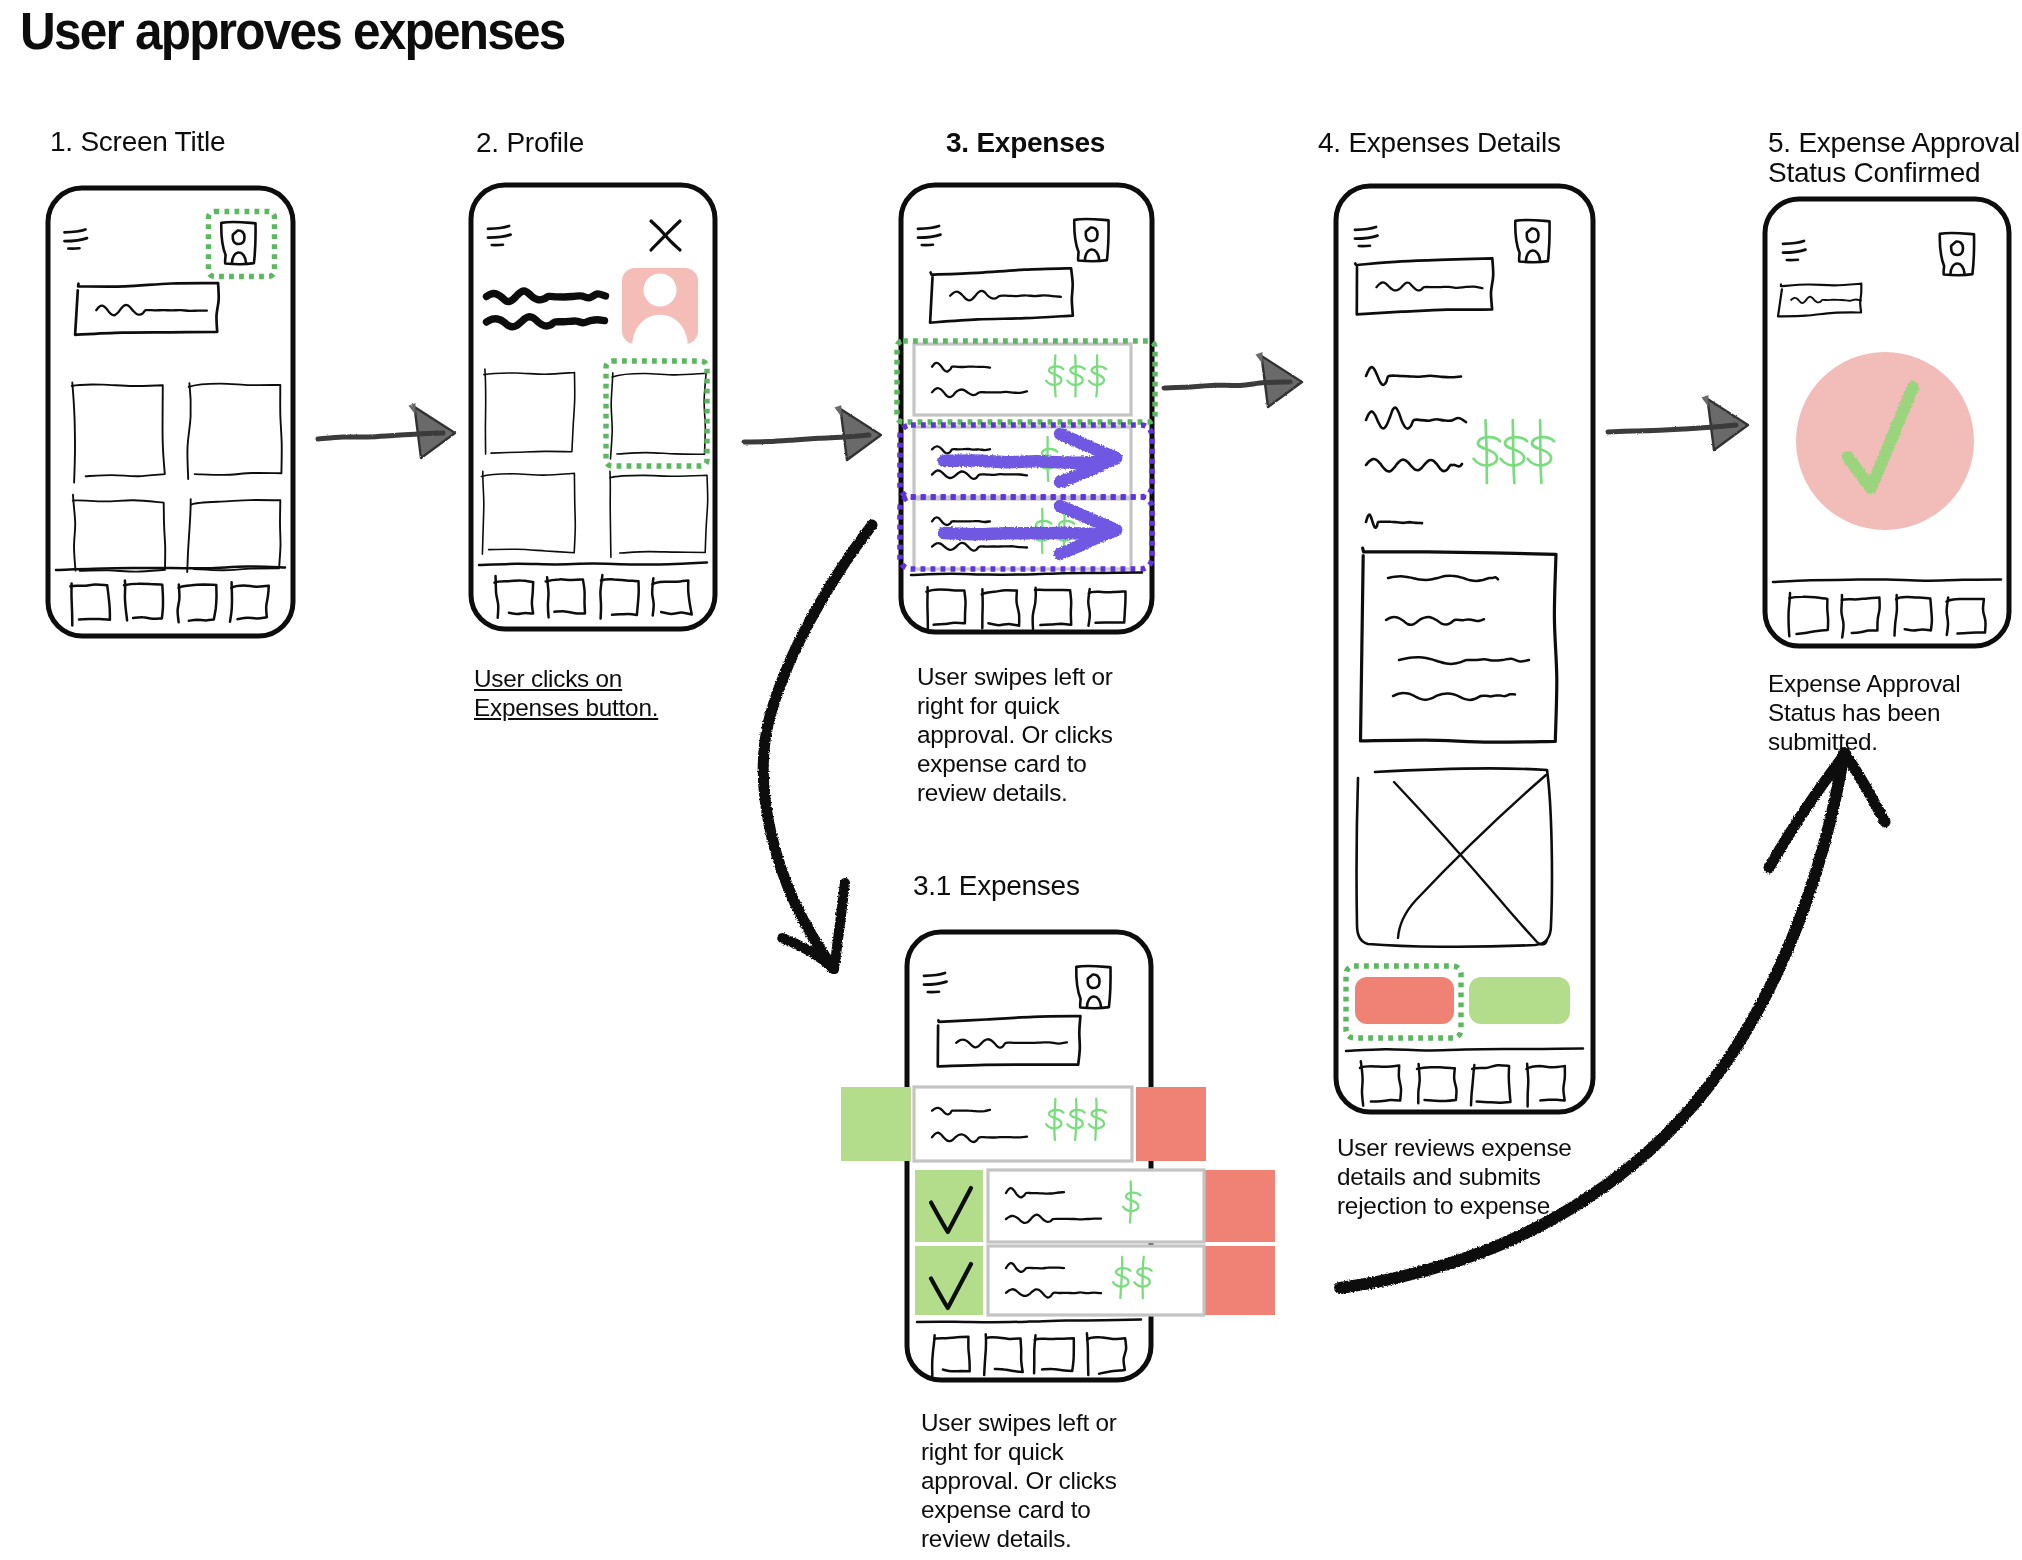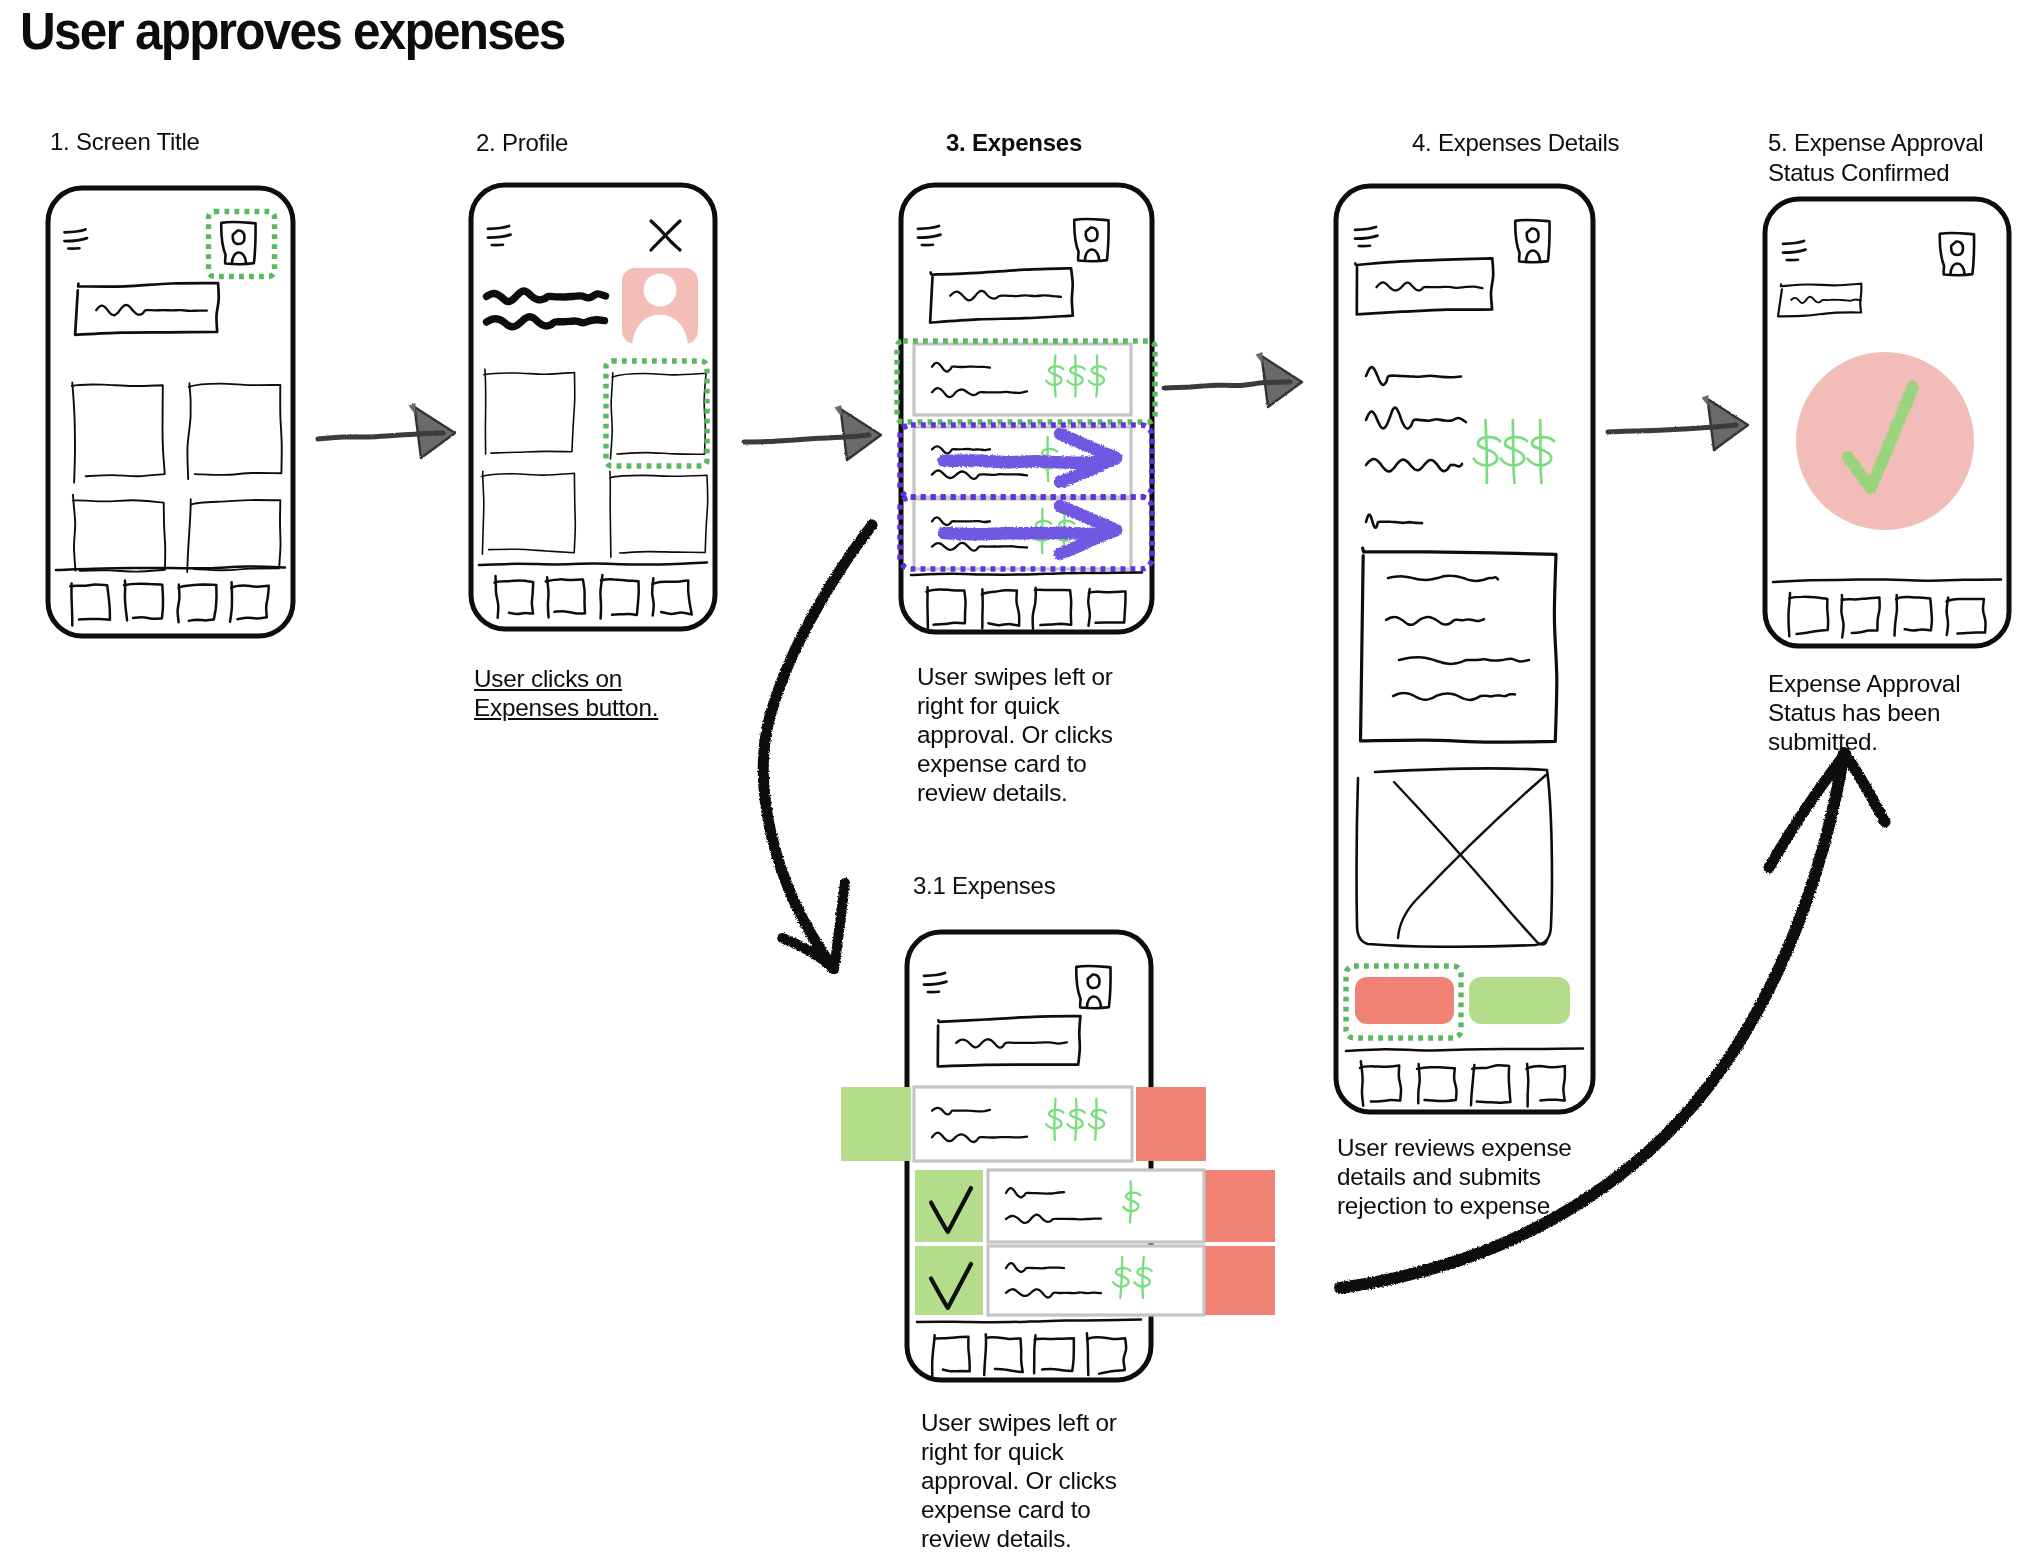--- a/index.html
+++ b/index.html
@@ -3,21 +3,21 @@
 <meta charset="utf-8">
 <title>User approves expenses</title>
 <style>
   html,body{margin:0;padding:0;background:#ffffff;}
   body{width:2022px;height:1560px;position:relative;overflow:hidden;
        font-family:"Liberation Sans",sans-serif;color:#0d0d0d;}
   #canvas{position:absolute;left:0;top:0;width:2022px;height:1560px;}
   .abs{position:absolute;}
   .doc-title{left:20px;top:2px;font-size:51px;font-weight:700;letter-spacing:-1.8px;
              transform:scaleX(0.97);transform-origin:left top;white-space:nowrap;}
-  .step-label{font-size:24px;line-height:30px;font-weight:400;white-space:pre-line;letter-spacing:-0.25px;}
+  .step-label{font-size:28px;line-height:30px;font-weight:400;white-space:pre-line;letter-spacing:-0.25px;}
   .caption{font-size:24.3px;line-height:29px;font-weight:400;white-space:pre-line;letter-spacing:-0.22px;}
   #art{position:absolute;left:0;top:0;width:2022px;height:1560px;overflow:visible;}
 </style>
 </head>
 <body>
 
 <div id="canvas">
 
   <svg id="art" width="2022" height="1560" viewBox="0 0 2022 1560">
       <defs>
@@ -440,21 +440,21 @@
         <path d="M1845 754 C1857 770 1872 798 1885 822" fill="none" stroke="#0d0d0d" stroke-width="11.00" stroke-linecap="round" stroke-linejoin="round"></path>
       </g>
     </svg>
 
   <div class="abs doc-title">User approves expenses</div>
 
   <div class="abs step-label" style="left:50px;top:127px;">1. Screen Title</div>
   <div class="abs step-label" style="left:476px;top:128px;">2. Profile</div>
   <div class="abs step-label" style="left:946px;top:128px;font-weight:bold;">3. Expenses</div>
   <div class="abs step-label" style="left:913px;top:871px;">3.1 Expenses</div>
-  <div class="abs step-label" style="left:1412px;top:128px;">4. Expenses Details</div>
+  <div class="abs step-label" style="left:1318px;top:128px;">4. Expenses Details</div>
   <div class="abs step-label" style="left:1768px;top:128px;">5. Expense Approval
 Status Confirmed</div>
 
   <div class="abs caption" style="left:474px;top:664px;text-decoration:underline;">User clicks on
 Expenses button.</div>
   <div class="abs caption" style="left:917px;top:662px;">User swipes left or
 right for quick
 approval. Or clicks
 expense card to
 review details.</div>

